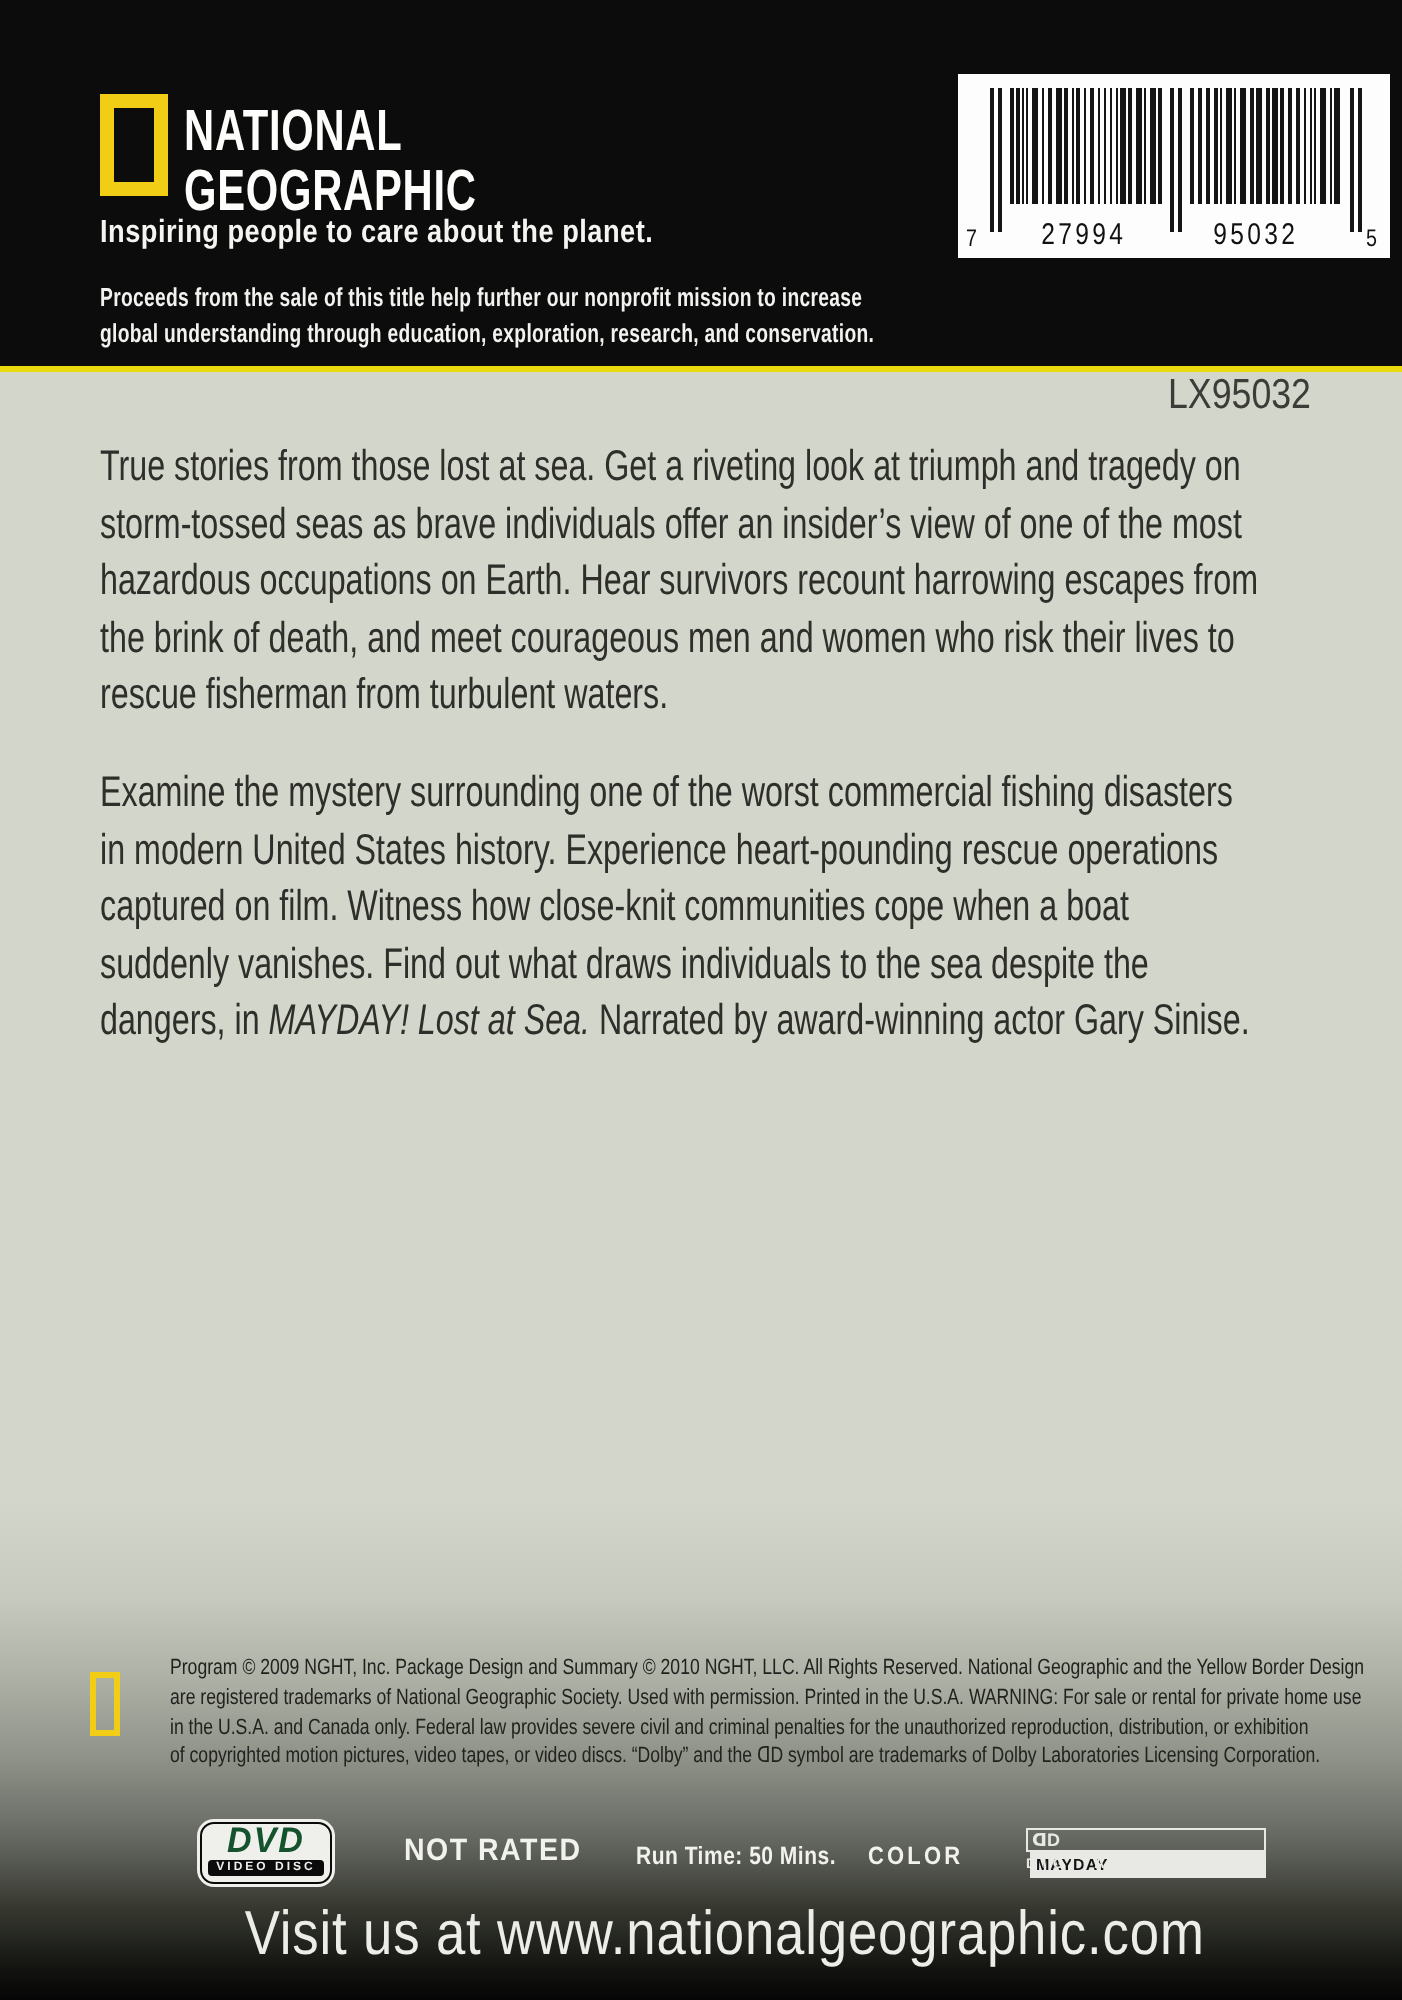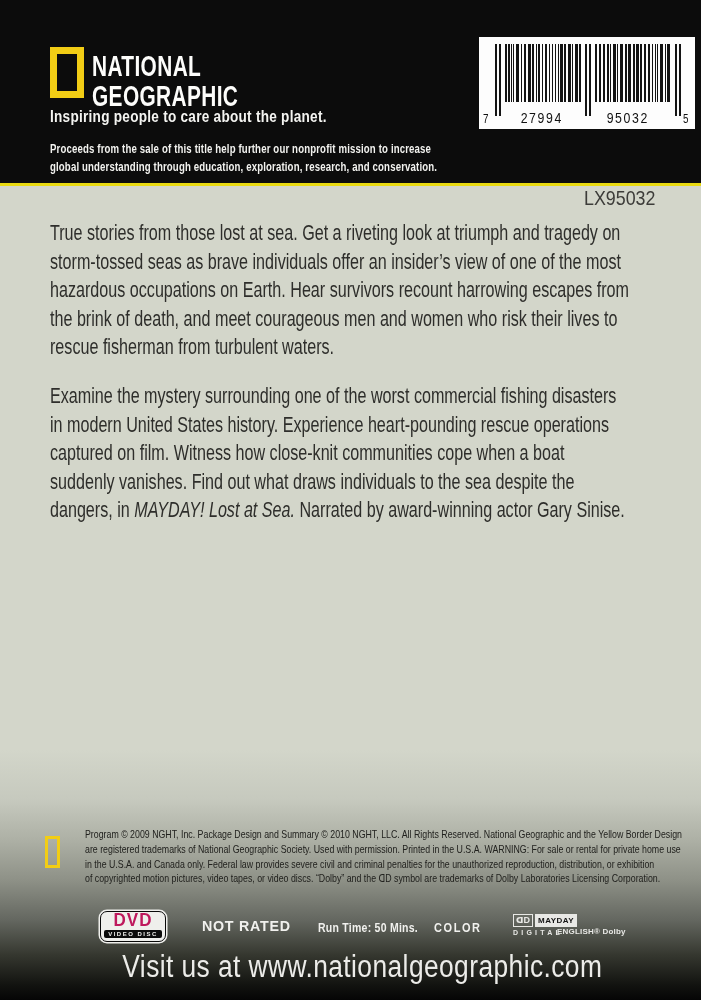--- a/index.html
+++ b/index.html
@@ -47,30 +47,30 @@
   .italic{font-style:italic;}
   
   .legal-rect{position:absolute;left:45px;top:836px;width:15px;height:32px;
     border:3px solid #f2cd15;box-sizing:border-box;}
   .legal-text{position:absolute;left:85px;top:827px;color:#21211e;font-size:11px;
     line-height:14.8px;transform:scaleX(.8);transform-origin:0 0;white-space:nowrap;}
   
   .dvd-logo{position:absolute;left:100px;top:911px;width:66px;height:31px;
     background:#efefec;border-radius:7px;border:1px solid #0a0a0a;
     box-shadow:0 0 0 1.5px #efefec;box-sizing:border-box;text-align:center;overflow:hidden;}
-  .dvd-word{color:#be185d;font-weight:bold;font-size:17px;line-height:18px;
+  .dvd-word{color:#14532d;font-weight:bold;font-style:italic;font-size:17px;line-height:18px;
     letter-spacing:1px;transform:scaleY(1.05);}
   .dvd-sub{background:#0b0b0b;color:#efefec;font-size:6px;line-height:8px;letter-spacing:1.5px;
     font-weight:bold;margin:0 3px;border-radius:2px;}
   .spec-label{position:absolute;color:#f1f1ee;font-weight:bold;white-space:nowrap;}
   .rating{left:202px;top:917px;font-size:15.5px;letter-spacing:.8px;transform:scaleX(.92);transform-origin:0 0;}
   .runtime{left:318px;top:921px;font-size:12.5px;transform:scaleX(.84);transform-origin:0 0;letter-spacing:.3px;}
   .color-label{left:434px;top:921px;font-size:12.5px;letter-spacing:1.8px;transform:scaleX(.88);transform-origin:0 0;}
   .dolby{position:absolute;left:513px;top:914px;width:120px;}
-  .dolby-row{display:flex;align-items:stretch;height:13px;}
+  .dolby-row{display:flex;align-items:stretch;height:13px;flex-direction:column;}
   .dolby-dd{border:1.5px solid #e8e8e5;color:#e8e8e5;font-size:9px;line-height:10px;
     font-weight:bold;padding:0 2px;letter-spacing:0;}
   .dolby-word{background:#e8e8e5;color:#141414;font-size:8px;line-height:13px;font-weight:bold;
     padding:0 3px;margin-left:2px;letter-spacing:.5px;}
   .dolby-digital{color:#e8e8e5;font-size:7px;letter-spacing:3.2px;font-weight:bold;margin-top:2px;}
   .dolby-lang{position:absolute;left:44px;top:13px;color:#e8e8e5;font-size:8px;font-weight:bold;
     white-space:nowrap;letter-spacing:.2px;}
   
   .footer{position:absolute;left:12px;top:949px;width:701px;text-align:center;}
   .footer span{display:inline-block;color:#ecece9;font-size:31px;font-weight:400;

